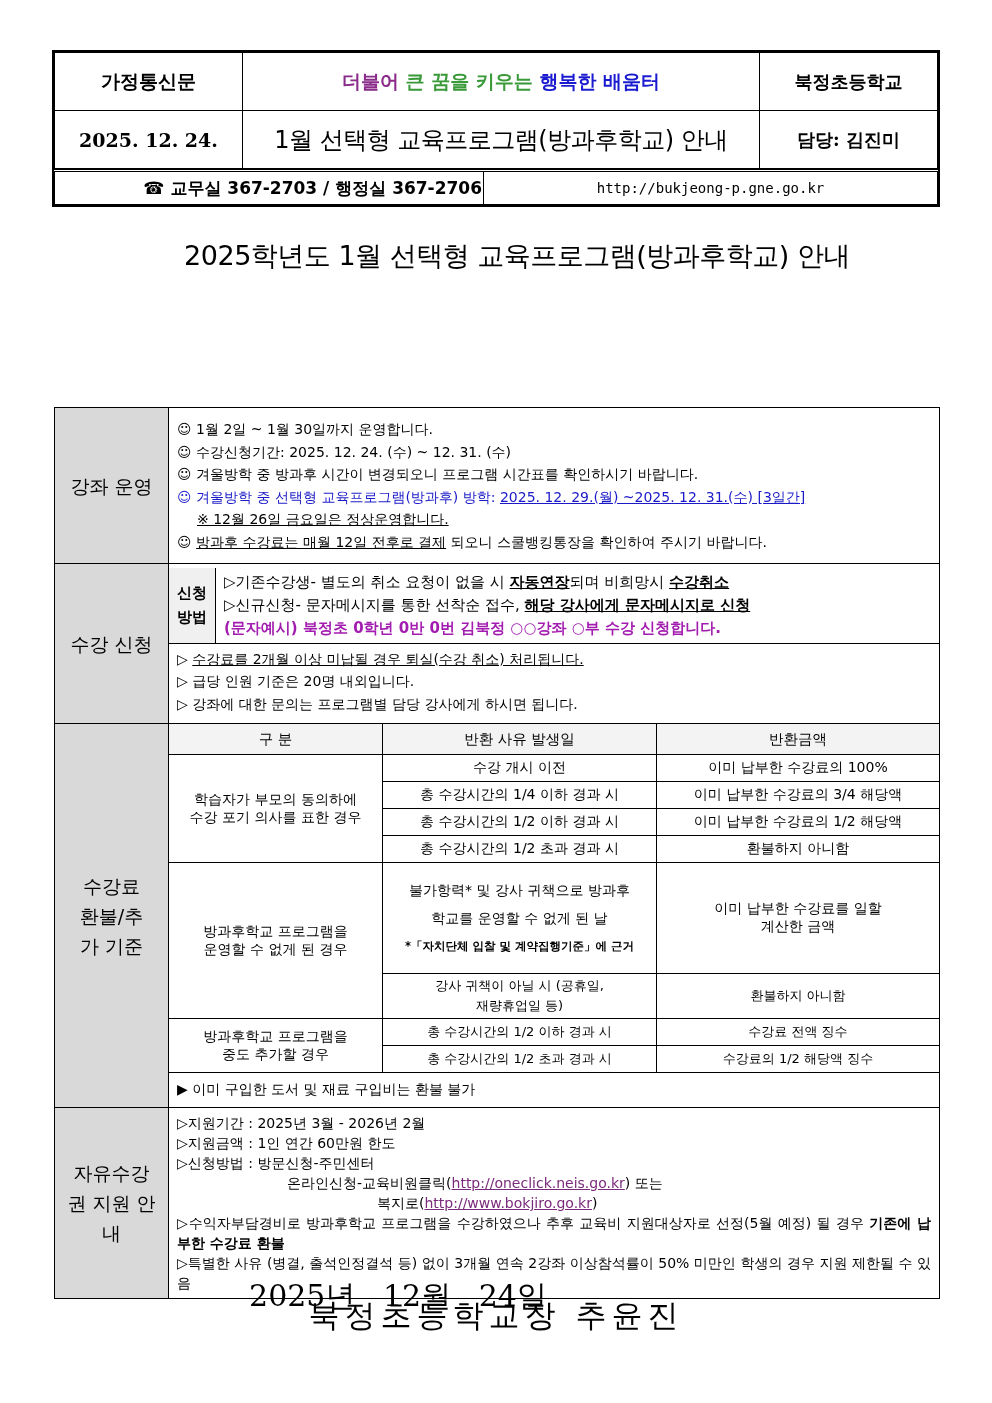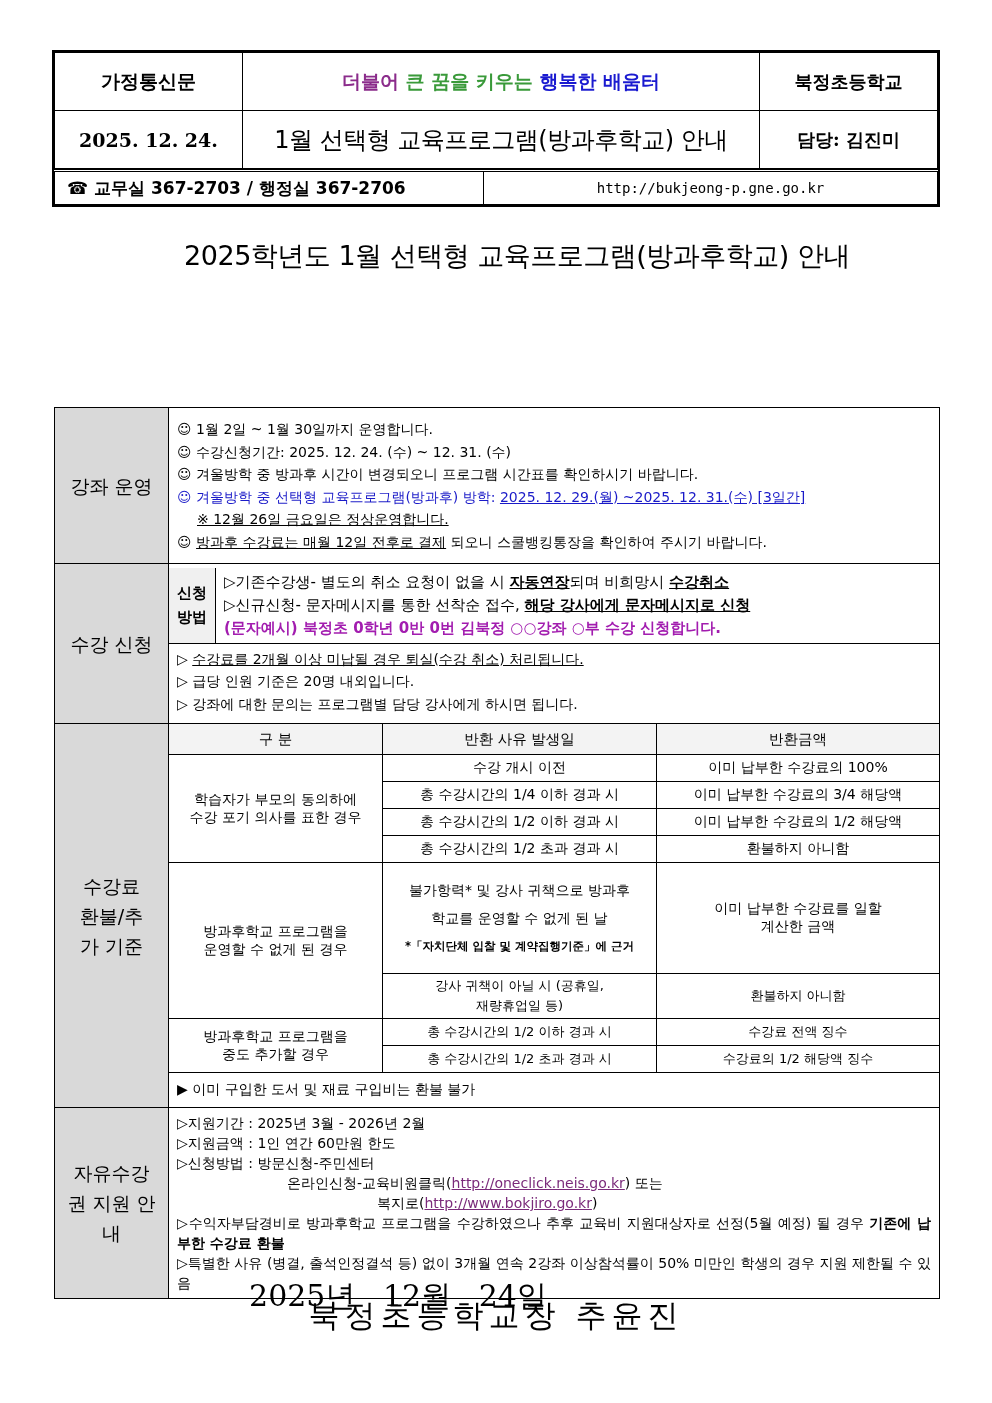--- a/index.html
+++ b/index.html
@@ -5,21 +5,21 @@
   html, body { margin:0; padding:0; background:#fff; }
   body { width:992px; height:1403px; position:relative; font-family:"DejaVu Sans", sans-serif; color:#000; }
   .hdr { position:absolute; left:52px; top:50px; width:888px; border:2px solid #000; box-sizing:border-box; }
   .hdr table { border-collapse:collapse; width:100%; }
   .hdr td { border:1px solid #000; text-align:center; vertical-align:middle; }
   .hdr .lbl { width:185px; height:55px; font-family:"DejaVu Serif", serif; font-size:19px; font-weight:bold; }
   .hdr .mid { font-size:19px; font-weight:bold; }
   .hdr .right { width:175px; font-family:"DejaVu Serif", serif; font-size:18px; font-weight:bold; }
   .hdr .slogan span { font-weight:bold; }
   .hdr .bigtitle { font-size:24px; font-weight:normal; letter-spacing:-0.5px; }
-  .hdr .contact { height:30px; font-size:17px; font-weight:bold; text-align:left; padding-left:12px; border-top:3px double #000; }
+  .hdr .contact { height:30px; font-size:17px; font-weight:bold; text-align:right; padding-left:12px; border-top:3px double #000; }
   .hdr .url { font-family:"DejaVu Sans Mono", monospace; font-size:14px; border-top:3px double #000; }
   .main-title { position:absolute; top:238px; left:0; width:992px; text-align:center; font-size:27px; font-weight:normal; letter-spacing:-0.5px;margin-left:21px; }
   .intro { position:absolute; top:313px; left:50px; width:892px; font-size:15.5px; line-height:28px; }
   .intro .greet { padding-left:27px; }
   .intro .body { text-indent:6px; text-align:justify; }
   .info { position:absolute; left:54px; top:407px; width:886px; border-collapse:collapse; font-size:14px; }
   .info > tbody > tr > td { border:1px solid #000; }
   .info .sec { width:111px; background:#d9d9d9; text-align:center; font-size:19px; line-height:30px; }
   .info .cell { padding:4px 8px; line-height:22.5px; }
   .blue { color:#1a1ac8; }

